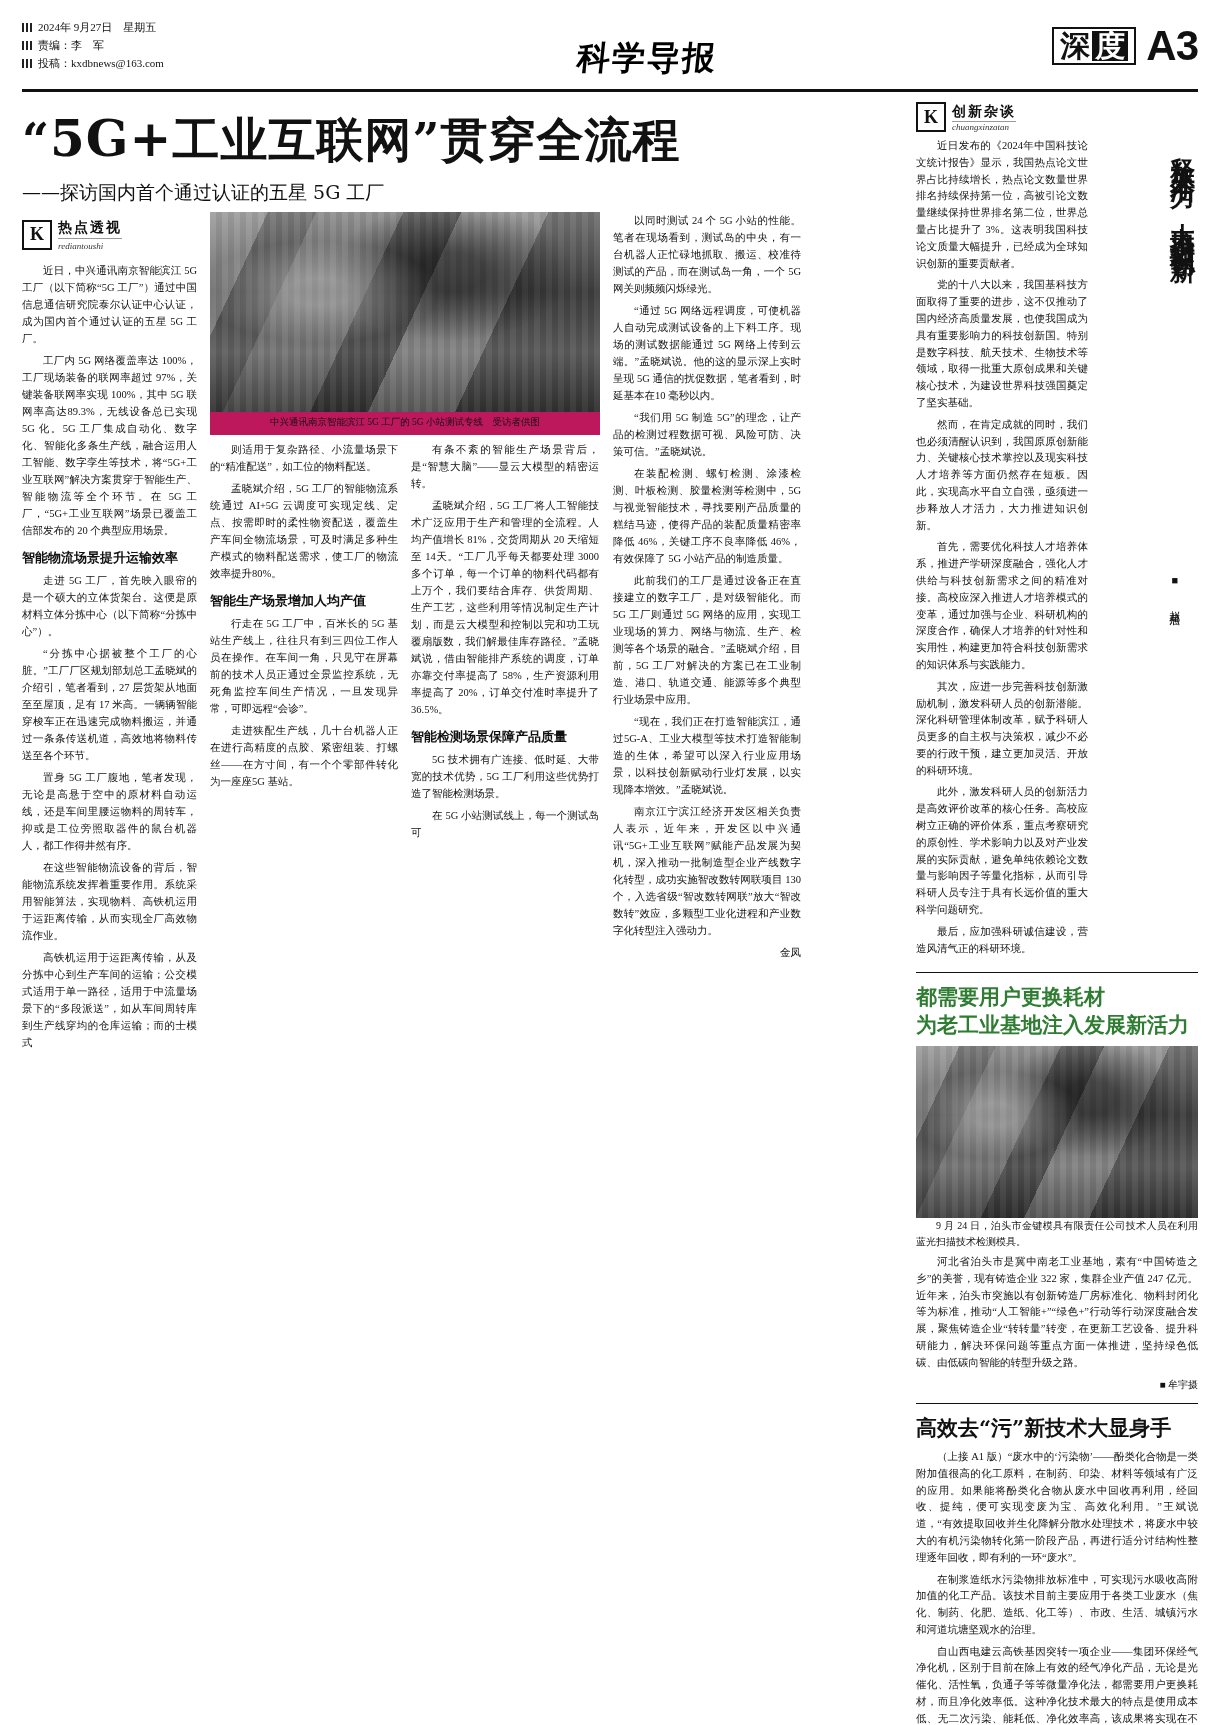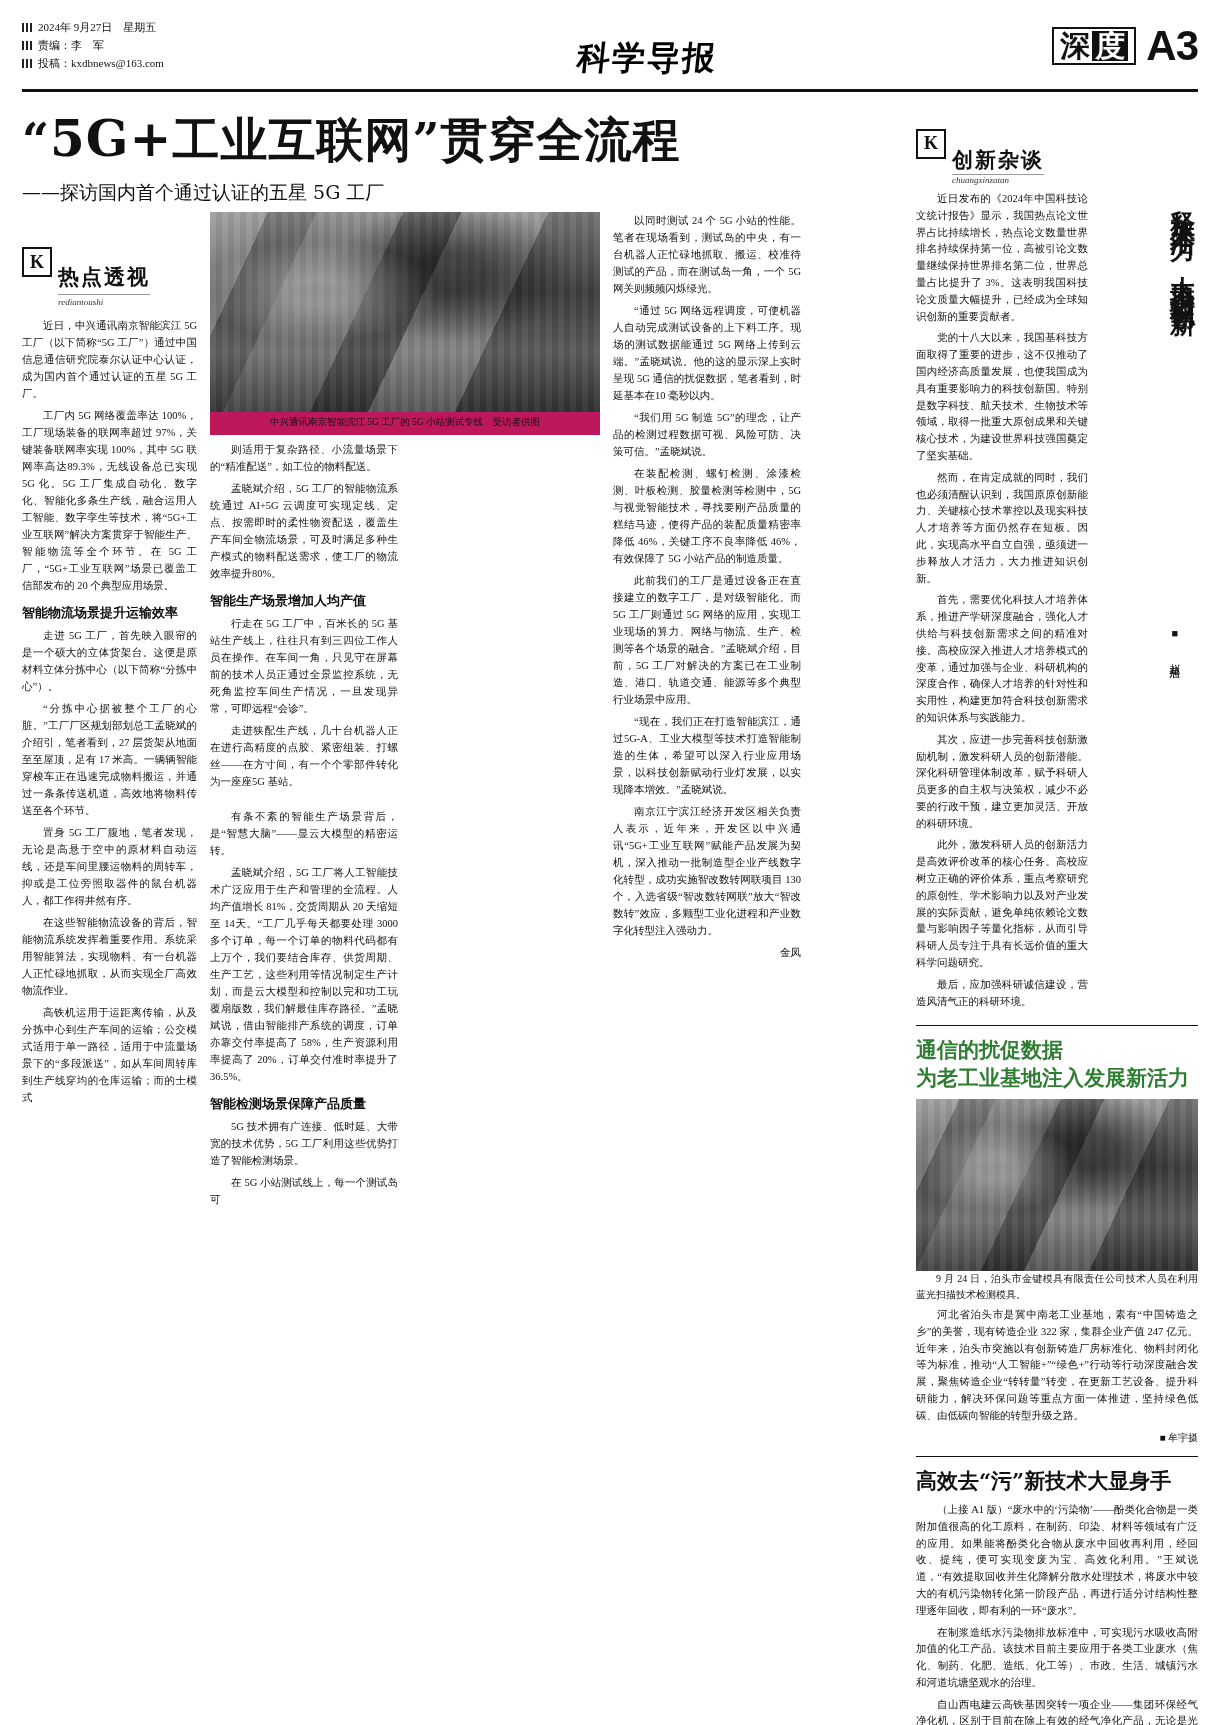--- a/index.html
+++ b/index.html
@@ -37,21 +37,21 @@
 
   
   .cols{display:flex;gap:13px;margin-top:6px;}
   .col{font-size:10.5px;line-height:1.62;text-align:justify;}
   .col p{margin:0 0 5px 0;text-indent:2em;}
   .secthead{font-weight:bold;font-size:13px;margin:8px 0 4px 0;text-indent:0;font-family:"DejaVu Serif",serif;}
 
   .kicker{display:flex;align-items:center;gap:6px;margin:4px 0 8px 0;}
   .kbox{width:26px;height:26px;border:2px solid #111;font-family:"Liberation Serif",serif;
     font-weight:bold;font-size:18px;display:flex;align-items:center;justify-content:center;}
-  .kicker-txt .zh{font-size:21px;font-weight:bold;letter-spacing:2px;font-family:"DejaVu Serif",serif;margin-top:44px;}
+  .kicker-txt .zh{font-size:14px;font-weight:bold;letter-spacing:2px;font-family:"DejaVu Serif",serif;}
   .kicker-txt .py{font-size:9px;font-style:italic;color:#333;border-top:1px solid #999;}
 
   
   .photo{width:100%;background:#be185d;position:relative;overflow:hidden;}
   .photo .cap{font-size:9.5px;text-align:center;color:#111;}
   .ph-img{background:
       linear-gradient(115deg,rgba(255,255,255,.18) 0 12%,rgba(0,0,0,.12) 12% 22%,rgba(255,255,255,.06) 22% 40%,rgba(0,0,0,.25) 40% 52%,rgba(255,255,255,.15) 52% 70%,rgba(0,0,0,.18) 70% 100%),
       linear-gradient(to bottom,#8d8d8d,#4a4a4a 40%,#6e6e6e 70%,#3a3a3a);
     position:relative;}
   .ph-img:after{content:"";position:absolute;inset:0;
@@ -132,31 +132,31 @@
               <div class="zh">热点透视</div>
               <div class="py">rediantoushi</div>
             </div>
           </div>
           <p>近日，中兴通讯南京智能滨江 5G 工厂（以下简称“5G 工厂”）通过中国信息通信研究院泰尔认证中心认证，成为国内首个通过认证的五星 5G 工厂。</p>
           <p>工厂内 5G 网络覆盖率达 100%，工厂现场装备的联网率超过 97%，关键装备联网率实现 100%，其中 5G 联网率高达89.3%，无线设备总已实现 5G 化。5G 工厂集成自动化、数字化、智能化多条生产线，融合运用人工智能、数字孪生等技术，将“5G+工业互联网”解决方案贯穿于智能生产、智能物流等全个环节。在 5G 工厂，“5G+工业互联网”场景已覆盖工信部发布的 20 个典型应用场景。</p>
           <div class="secthead">智能物流场景提升运输效率</div>
           <p>走进 5G 工厂，首先映入眼帘的是一个硕大的立体货架台。这便是原材料立体分拣中心（以下简称“分拣中心”）。</p>
           <p>“分拣中心据被整个工厂的心脏。”工厂厂区规划部划总工孟晓斌的介绍引，笔者看到，27 层货架从地面至至屋顶，足有 17 米高。一辆辆智能穿梭车正在迅速完成物料搬运，并通过一条条传送机道，高效地将物料传送至各个环节。</p>
           <p>置身 5G 工厂腹地，笔者发现，无论是高悬于空中的原材料自动运线，还是车间里腰运物料的周转车，抑或是工位旁照取器件的鼠台机器人，都工作得井然有序。</p>
-          <p>在这些智能物流设备的背后，智能物流系统发挥着重要作用。系统采用智能算法，实现物料、有一台机器人正忙碌地抓取，从而实现全厂高效物流作业。</p>
+          <p>在这些智能物流设备的背后，智能物流系统发挥着重要作用。系统采用智能算法，实现物料、高铁机运用于运距离传输，从而实现全厂高效物流作业。</p>
           <p>高铁机运用于运距离传输，从及分拣中心到生产车间的运输；公交模式适用于单一路径，适用于中流量场景下的“多段派送”，如从车间周转库到生产线穿均的仓库运输；而的士模式</p>
           <p></p>
         </div>
 
         <div style="width:390px;">
           <div class="photo">
             <div class="ph-img" style="height:200px;"></div>
             <div class="cap" style="padding:4px 0 6px 0;">中兴通讯南京智能滨江 5G 工厂的 5G 小站测试专线　受访者供图</div>
           </div>
-          <div class="cols" style="gap:13px;flex-direction:column;">
+          <div class="cols" style="gap:13px;">
             <div class="col" style="width:188px;">
               <p>则适用于复杂路径、小流量场景下的“精准配送”，如工位的物料配送。</p>
               <p>孟晓斌介绍，5G 工厂的智能物流系统通过 AI+5G 云调度可实现定线、定点、按需即时的柔性物资配送，覆盖生产车间全物流场景，可及时满足多种生产模式的物料配送需求，使工厂的物流效率提升80%。</p>
               <div class="secthead">智能生产场景增加人均产值</div>
               <p>行走在 5G 工厂中，百米长的 5G 基站生产线上，往往只有到三四位工作人员在操作。在车间一角，只见守在屏幕前的技术人员正通过全景监控系统，无死角监控车间生产情况，一旦发现异常，可即远程“会诊”。</p>
               <p>走进狭配生产线，几十台机器人正在进行高精度的点胶、紧密组装、打螺丝——在方寸间，有一个个零部件转化为一座座5G 基站。</p>
             </div>
             <div class="col" style="width:188px;">
               <p>有条不紊的智能生产场景背后，是“智慧大脑”——显云大模型的精密运转。</p>
               <p>孟晓斌介绍，5G 工厂将人工智能技术广泛应用于生产和管理的全流程。人均产值增长 81%，交货周期从 20 天缩短至 14天。“工厂几乎每天都要处理 3000 多个订单，每一个订单的物料代码都有上万个，我们要结合库存、供货周期、生产工艺，这些利用等情况制定生产计划，而是云大模型和控制以完和功工玩覆扇版数，我们解最佳库存路径。”孟晓斌说，借由智能排产系统的调度，订单亦靠交付率提高了 58%，生产资源利用率提高了 20%，订单交付准时率提升了 36.5%。</p>
@@ -203,21 +203,21 @@
             <div class="vertical-title">释放人才活力 大力推进知识创新</div>
             <div class="byline-v">■ 赵燕居</div>
           </div>
         </div>
       </div>
 
       <div class="rule-thin"></div>
 
       <div>
         <div class="boxhead green">
-          <div>通信的扰促数据</div>
+          <div>都需要用户更换耗材</div>
           <div>为老工业基地注入发展新活力</div>
         </div>
         <div class="ph-img" style="height:172px;"></div>
         <div class="photo2-cap" style="">9 月 24 日，泊头市金键模具有限责任公司技术人员在利用蓝光扫描技术检测模具。</div>
         <div class="rail-col" style="margin-top:4px;">
           <p>河北省泊头市是冀中南老工业基地，素有“中国铸造之乡”的美誉，现有铸造企业 322 家，集群企业产值 247 亿元。近年来，泊头市突施以有创新铸造厂房标准化、物料封闭化等为标准，推动“人工智能+”“绿色+”行动等行动深度融合发展，聚焦铸造企业“转转量”转变，在更新工艺设备、提升科研能力，解决环保问题等重点方面一体推进，坚持绿色低碳、由低碳向智能的转型升级之路。</p>
           <div class="credit">■ 牟宇摄</div>
         </div>
       </div>
 

